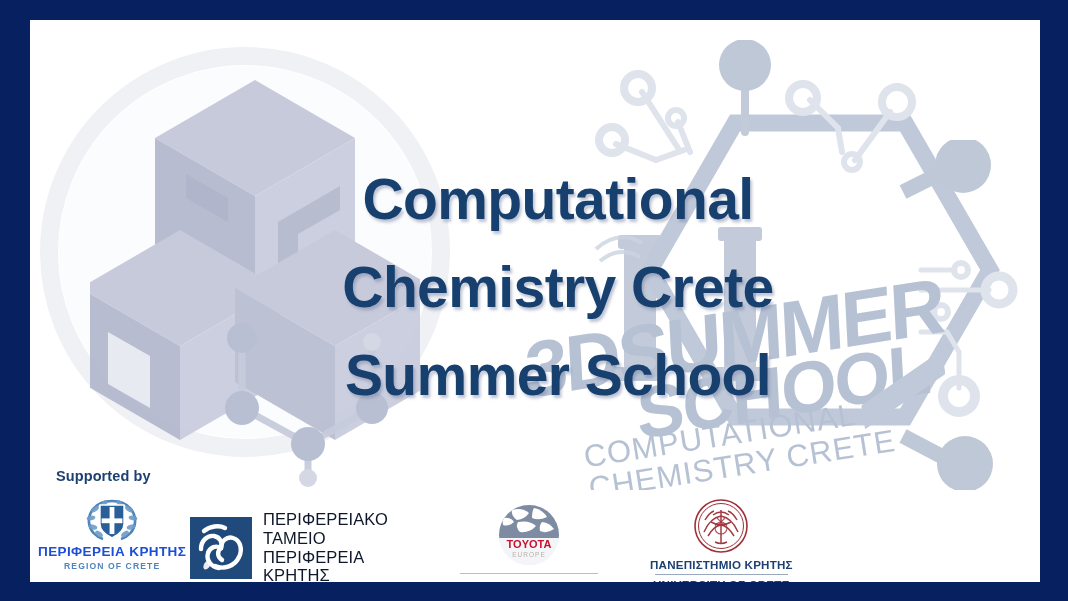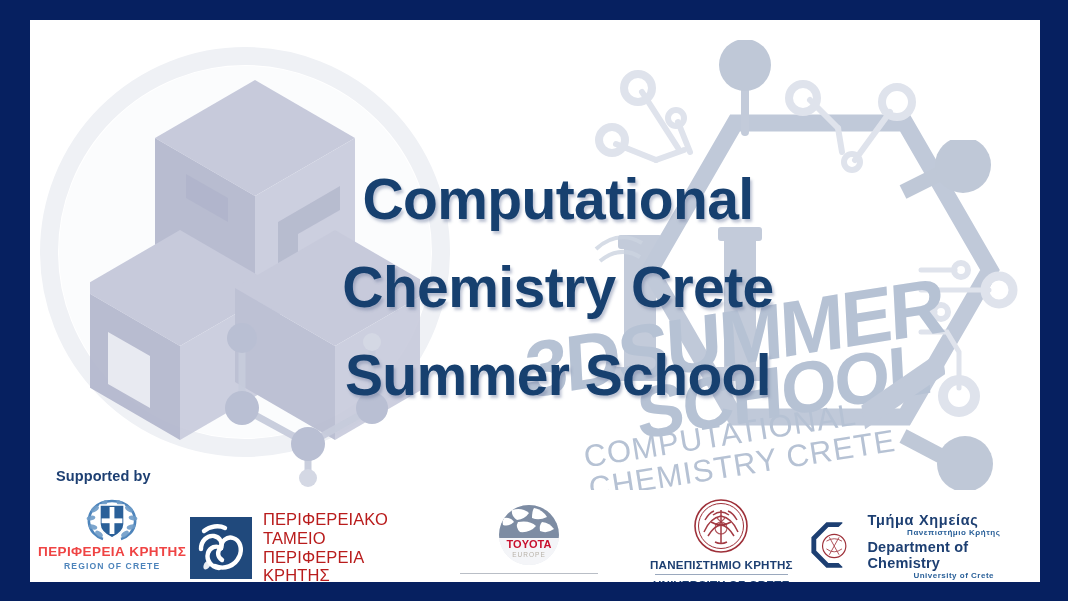--- a/index.html
+++ b/index.html
@@ -88,40 +88,40 @@
     align-items: center;
   }
   .logo-text { line-height: 1.12; }
 
   
   #logo-region { left: 8px; top: 4px; flex-direction: column; }
   #logo-region .rc-name {
     font-family: "Liberation Sans", sans-serif;
     font-weight: 700;
     font-size: 13.5px;
-    color: #ef4444;
+    color: #1d4ed8;
     letter-spacing: 0.4px;
     margin-top: 2px;
   }
   #logo-region .rc-sub {
     font-family: "Liberation Sans", sans-serif;
     font-weight: 700;
     font-size: 8.6px;
     color: #4d84bb;
     letter-spacing: 1.1px;
     margin-top: 2px;
   }
 
   
   #logo-fund { left: 160px; top: 18px; }
   #logo-fund .fund-text {
     margin-left: 11px;
     font-family: "Liberation Sans", sans-serif;
     font-size: 16.5px;
-    color: #b91c1c;
+    color: #0f172a;
     line-height: 1.14;
     letter-spacing: 0.1px;
   }
 
   
   #logo-toyota { left: 428px; top: 12px; flex-direction: column; text-align: right; }
   #logo-toyota .tme-rule {
     width: 138px;
     height: 1px;
     background: #b9bec6;
@@ -437,35 +437,17 @@
           <g fill="none" stroke="#9e3039" stroke-width="1.1" opacity="0.8">
             <path d="M26 20 l8 8 M34 20 l-8 8"></path>
             <circle cx="30" cy="30" r="6"></circle>
           </g>
         </svg>
         <div class="uoc-gr">ΠΑΝΕΠΙΣΤΗΜΙΟ ΚΡΗΤΗΣ</div>
         <div class="uoc-rule"></div>
         <div class="uoc-en">UNIVERSITY OF CRETE</div>
       </div>
 
-      <div class="logo" id="logo-chem">
-        <svg width="54" height="54" viewBox="0 0 54 54">
-          <path d="M20 5 H34 L48 19 V33 L34 47 H20 L6 33 V19 Z" fill="none" stroke="#1d3f72" stroke-width="5"></path>
-          <path d="M34 5 L48 19 V33 L34 47" fill="#ffffff" stroke="#ffffff" stroke-width="7"></path>
-          <circle cx="27" cy="27" r="12" fill="none" stroke="#9e3039" stroke-width="1.2"></circle>
-          <g stroke="#9e3039" stroke-width="1" fill="none" opacity="0.85">
-            <path d="M19 22 q8 -5 16 0"></path>
-            <path d="M19 30 q8 6 16 0"></path>
-            <path d="M22 18 l10 18 M32 18 l-10 18"></path>
-          </g>
-        </svg>
-        <div class="chem-text">
-          <div class="chem-gr">Τμήμα Χημείας</div>
-          <div class="chem-gr-sub">Πανεπιστήμιο Κρήτης</div>
-          <div class="chem-en">Department of Chemistry</div>
-          <div class="chem-en-sub">University of Crete</div>
-        </div>
-      </div>
 
     </div>
 
   </div>
 </div>
 
 </body></html>

